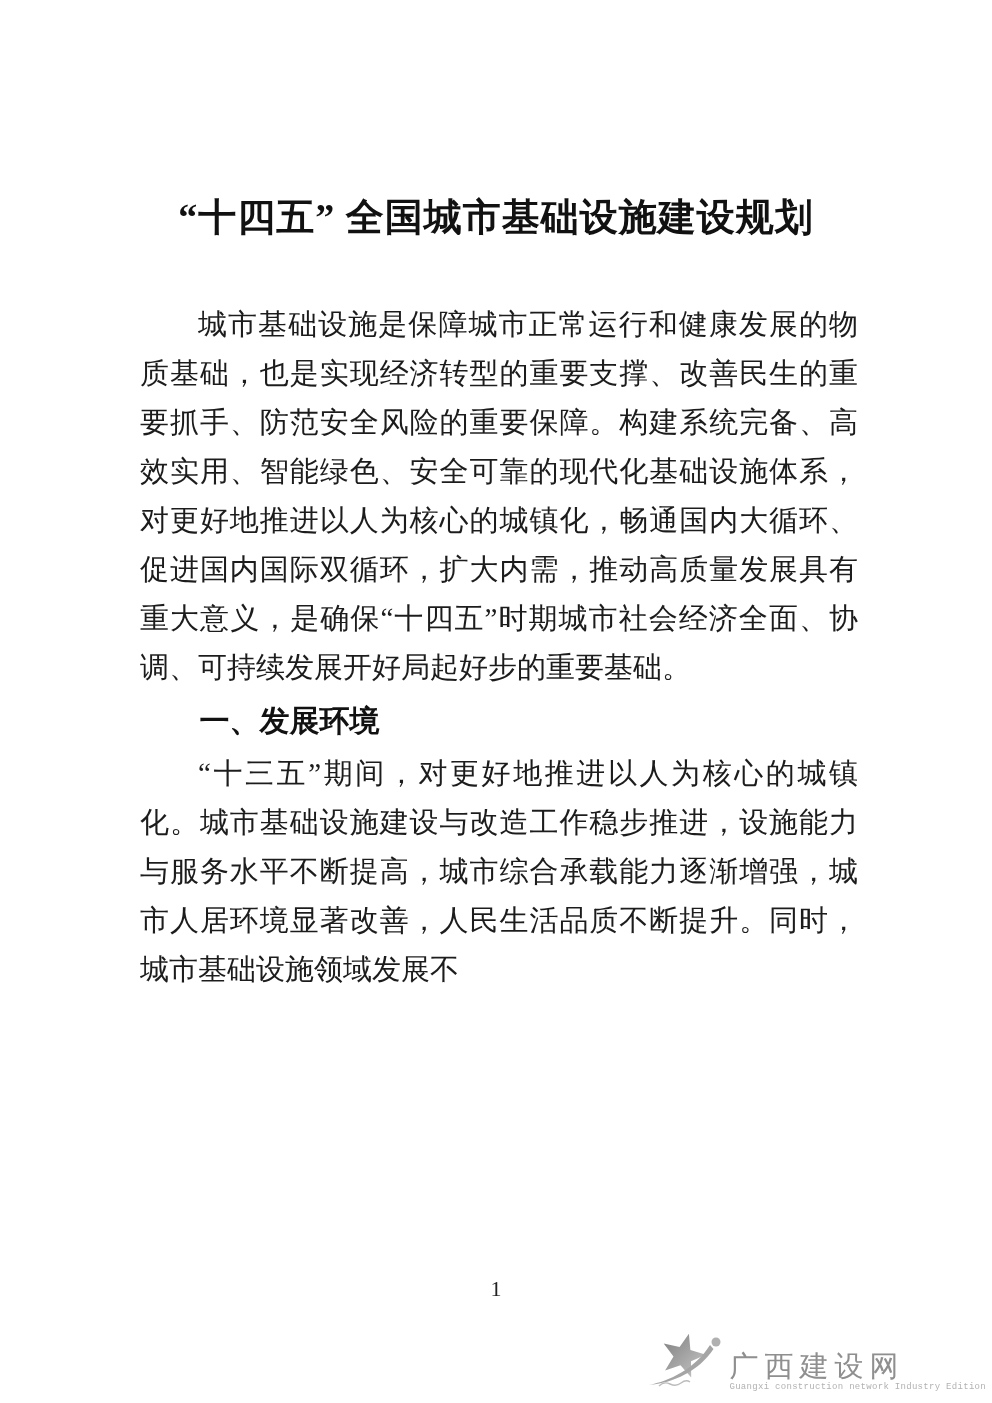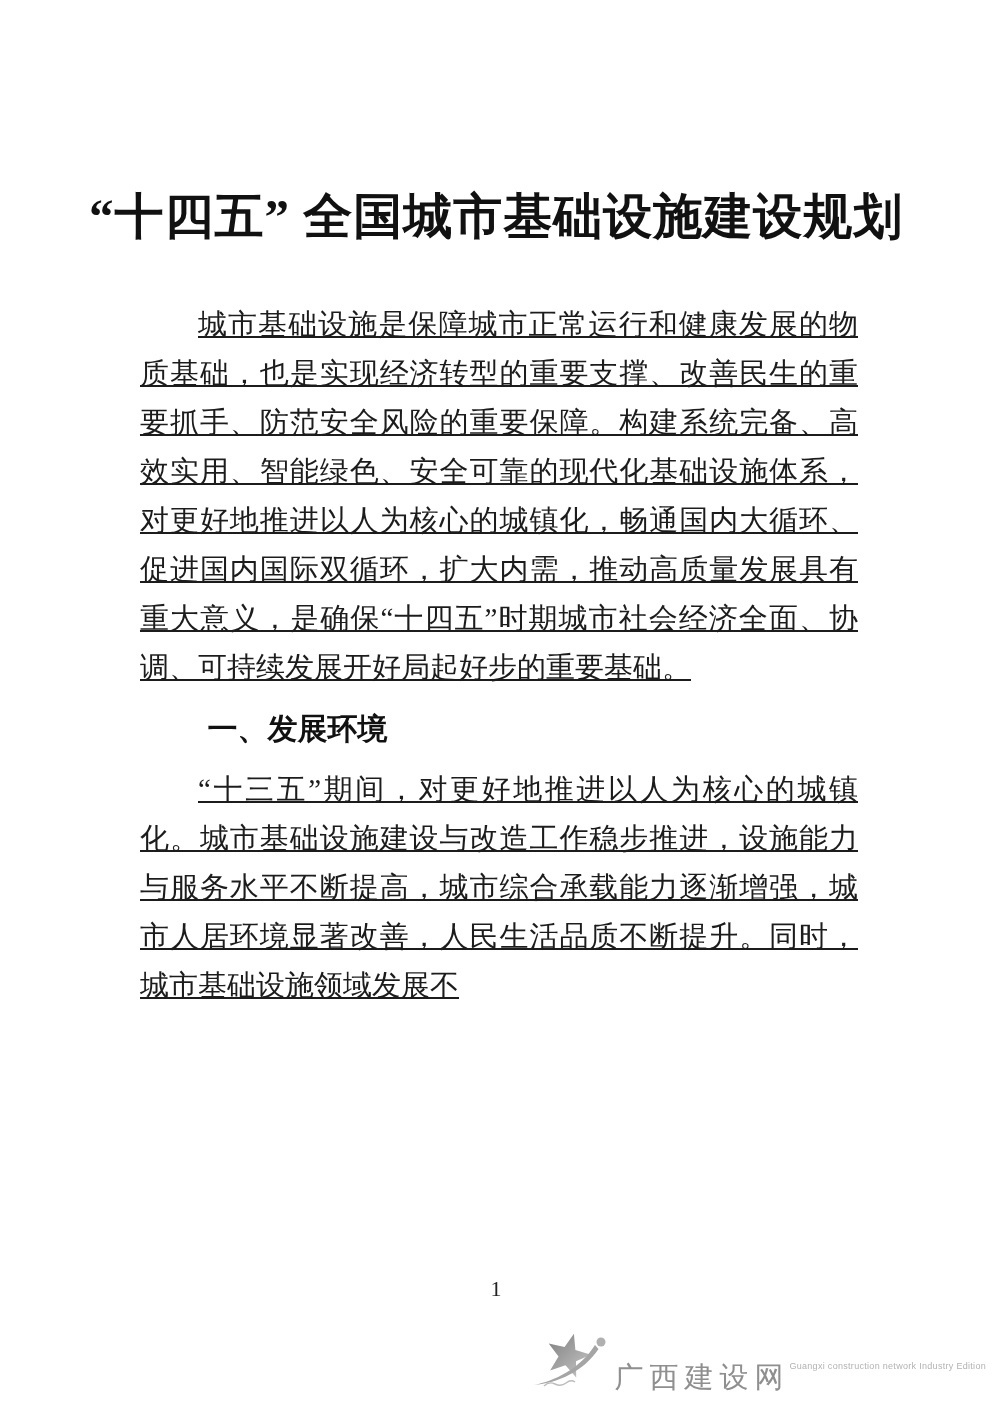--- a/index.html
+++ b/index.html
@@ -9,44 +9,43 @@
     margin:0 auto;
     background:#ffffff;
     overflow:hidden;
     color:#1a1a1a;
     font-family:"Liberation Serif","DejaVu Serif",serif;
   }
   .doc-title {
     margin:188px 0 0 0;
     padding:0;
     text-align:center;
-    font-size:49px;
+    font-size:38px;
     line-height:58px;
     font-weight:bold;
     letter-spacing:1px;
     color:#111111;
     font-family:"Liberation Serif","DejaVu Serif",serif;
   }
   .body-block {
     position:absolute;
     left:140px; top:300px;
     width:718px;
   }
   .body-para {
     margin:0; padding:0;
     font-size:29px;
     line-height:49px;
     text-align:justify;
     text-justify:inter-ideograph;
     text-indent:2em;
     color:#1c1c1c;
-    text-decoration:underline;
   }
   .section-heading {
-    margin:12px; padding:0;
+    margin:4px; padding:0;
     font-size:30px;
     line-height:49px;
     font-weight:bold;
     text-indent:1.85em;
     color:#111111;
     font-family:"Liberation Sans","DejaVu Sans",sans-serif;
   }
   .page-number {
     position:absolute;
     left:0; top:1276px;
@@ -57,38 +56,38 @@
   }
   .watermark {
     position:absolute;
     right:6px; bottom:6px;
     display:flex;
     align-items:flex-end;
   }
   .wm-logo { flex:0 0 auto; margin-right:4px; }
   .wm-text-col {
     display:flex;
-    flex-direction:row;
+    flex-direction:column;
     align-items:flex-start;
     padding-bottom:4px;
   }
   .wm-site-name {
     font-size:29px;
     line-height:32px;
     letter-spacing:6px;
     color:#8f8f8f;
     font-family:"Liberation Serif","DejaVu Serif",serif;
     white-space:nowrap;
   }
   .wm-tagline {
     font-size:9px;
     line-height:11px;
     letter-spacing:0.3px;
     color:#b2b2b2;
-    font-family:Liberation Sans, sans-serif;
+    font-family:Liberation Mono, monospace;
     white-space:nowrap;
   }
 </style>
 </head>
 <body>
 
 <div class="page">
 
   <h1 class="doc-title">“十四五” 全国城市基础设施建设规划</h1>
 

